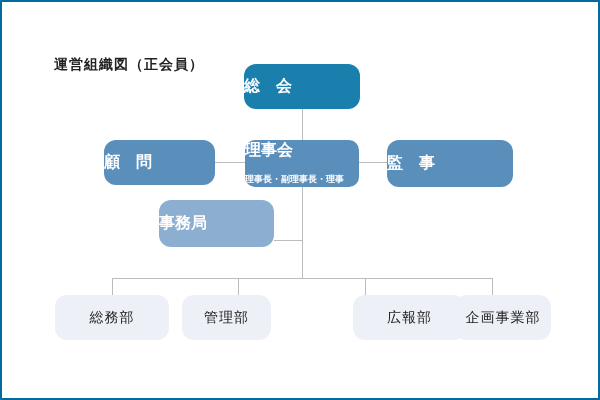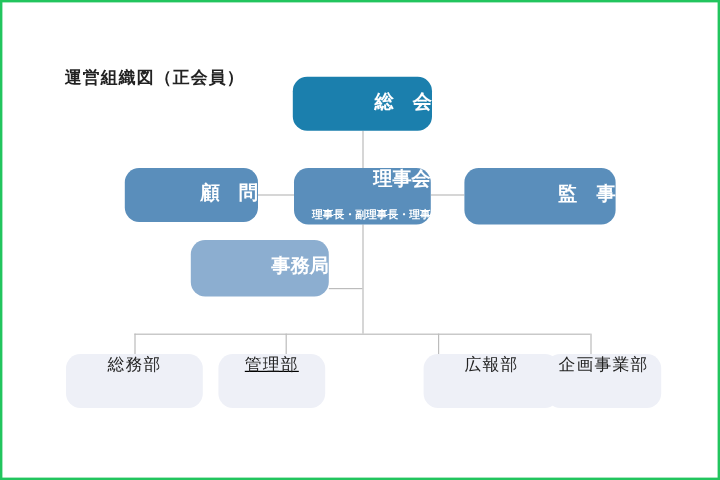--- a/index.html
+++ b/index.html
@@ -10,51 +10,51 @@
     --line:#bcbcbc;
     --text-dark:#222222;
   }
   *{margin:0;padding:0;box-sizing:border-box;}
   html,body{background:#fff;}
   body{font-family:"Liberation Sans","DejaVu Sans",sans-serif;}
   .canvas{
     position:relative;
     width:600px;height:400px;
     background:#ffffff;
-    border:2px solid #22c55e;
+    border:2px solid #0369a1;
     overflow:hidden;
   }
   .title{
     position:absolute;left:52px;top:54px;
     font-size:14px;font-weight:bold;color:var(--text-dark);
     letter-spacing:1px;
   }
   .box{
     position:absolute;
     display:flex;flex-direction:column;
-    align-items:flex-end;justify-content:center;
+    align-items:flex-start;justify-content:center;
     border-radius:12px;
     text-align:center;
   }
   .box .lbl{font-weight:bold;color:#ffffff;font-size:16px;line-height:1.15;}
   .box .sub{font-weight:bold;color:#ffffff;font-size:9px;margin-top:13px;white-space:nowrap;}
   .box-root{left:242px;top:62px;width:116px;height:45px;background:var(--primary);}
   .box-advisor{left:102px;top:138px;width:111px;height:45px;background:var(--secondary);}
-  .box-board{left:243px;top:138px;width:114px;height:47px;background:var(--secondary);}
+  .box-board{left:243px;top:138px;width:114px;height:47px;background:var(--secondary);border-radius:10px;}
   .box-auditor{left:385px;top:138px;width:126px;height:47px;background:var(--secondary);}
   .box-secretariat{left:157px;top:198px;width:115px;height:47px;background:var(--tertiary);}
   .dept{
     position:absolute;top:293px;height:45px;
     background:var(--light);
     border-radius:12px;
-    display:flex;align-items:flex-start;justify-content:center;
+    display:flex;align-items:center;justify-content:center;
   }
   .dept .lbl{font-size:14px;color:var(--text-dark);font-weight:normal;letter-spacing:1px;}
   .dept-1{left:53px;width:114px;}
-  .dept-2{left:180px;width:89px;text-decoration:underline;}
+  .dept-2{left:180px;width:89px;}
   .dept-3{left:307px;width:113px;margin-left:44px;}
   .dept-4{left:453px;width:96px;}
   .line{position:absolute;background:var(--line);}
   .v{width:1px;}
   .h{height:1px;}
   .l-root-board{left:300px;top:107px;height:31px;}
   .l-advisor-board{left:213px;top:160px;width:30px;}
   .l-board-auditor{left:357px;top:160px;width:28px;}
   .l-board-down{left:300px;top:185px;height:91px;}
   .l-secretariat{left:272px;top:238px;width:28px;}

